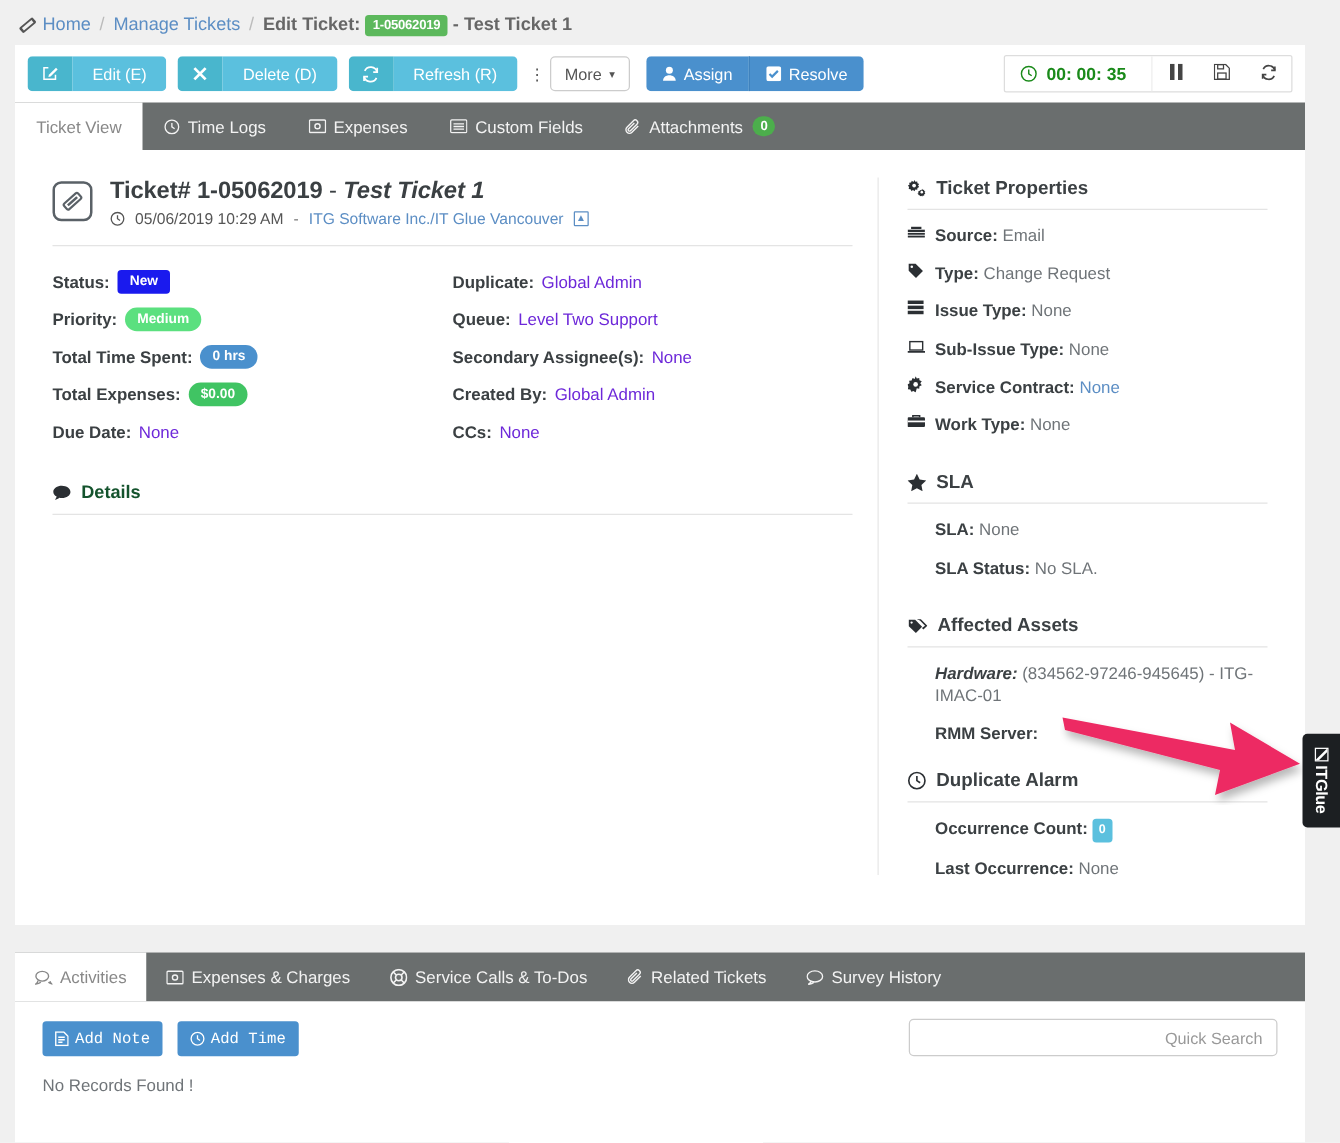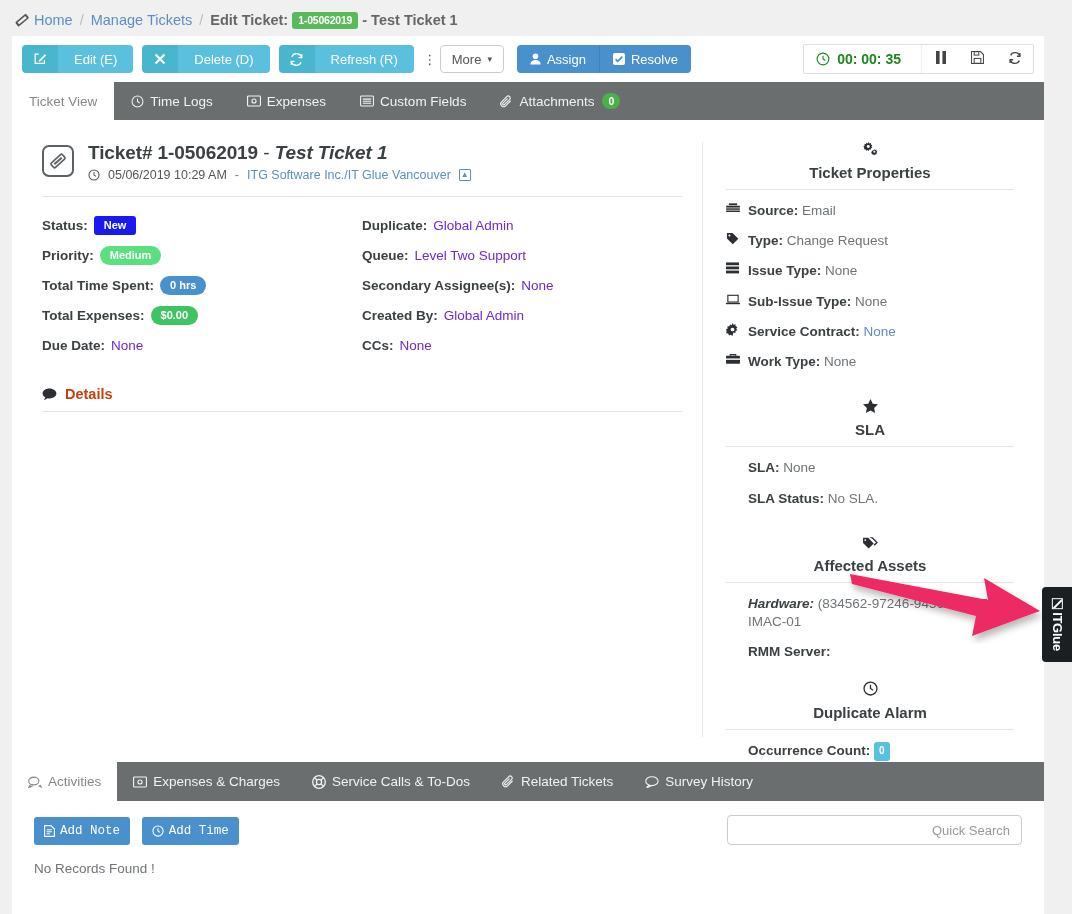--- a/index.html
+++ b/index.html
@@ -234,33 +234,33 @@
   }
   .pill.sq { border-radius: 3px; }
   .pill-blue-dark { background: #1a1aee; }
   .pill-green { background: #5be07f; }
   .pill-blue { background: #4a90cd; }
   .pill-green2 { background: #40c463; }
 
   
   .sect-head {
     display: flex; align-items: center; gap: 8px;
-    font-size: 14.5px; font-weight: bold; color: #c2410c;
+    font-size: 14.5px; font-weight: bold; color: #14532d;
     margin-top: 26px;
   }
   .sect-rule { border-top: 1px solid #e4e4e4; margin-top: 9px; }
 
   
   .col-right .vline {
     position: absolute; left: 0; top: 0; bottom: 30px;
     border-left: 1px solid #e8e8e8;
   }
   .rsect-head {
     display: flex; align-items: center; gap: 8px;
-    font-size: 15px; font-weight: bold; color: #3b4043; flex-direction: column;
+    font-size: 15px; font-weight: bold; color: #3b4043;
   }
   .rsect-rule { border-top: 1px solid #e4e4e4; margin-top: 8px; margin-bottom: 6px; }
   .rrow {
     font-size: 13.5px;
     padding: 6px 0 6px 22px;
     color: #6f7478;
     line-height: 1.35;
     position: relative;
   }
   .rrow .ri { position: absolute; left: 0; top: 6px; color: #2b2f33; font-size: 12px; }
@@ -755,20 +755,24 @@
                 <path d="M8 4V8l2.8 1.8"></path>
               </svg>
           </span>
           <span>Duplicate Alarm</span>
         </div>
         <div class="rsect-rule"></div>
         <div class="rrow" style="padding-left:22px">
           <b>Occurrence Count:</b>
           <span class="badge-cyan">0</span>
         </div>
+        <div class="rrow" style="padding-left:22px">
+          <b>Last Occurrence:</b>
+          <span>None</span>
+        </div>
       </div>
     </div>
   </div>
 
   <div class="panel-bottom">
     <div class="tabstrip2">
       <div class="tab active">
         <span style="display:inline-flex">
           <svg width="14" height="12" viewBox="0 0 15 13" fill="none" stroke="#888" stroke-width="1.2">
               <ellipse cx="6.2" cy="5.4" rx="5.5" ry="4.2"></ellipse>

